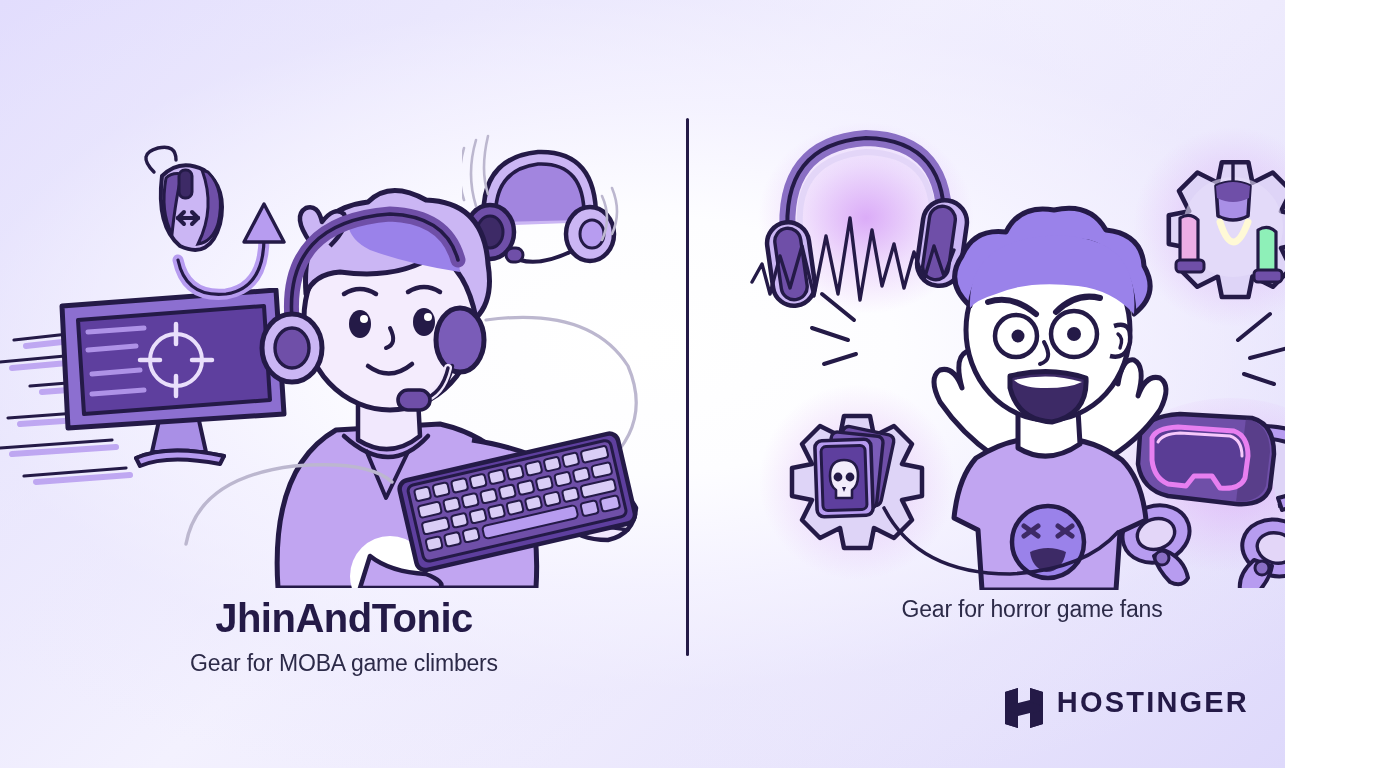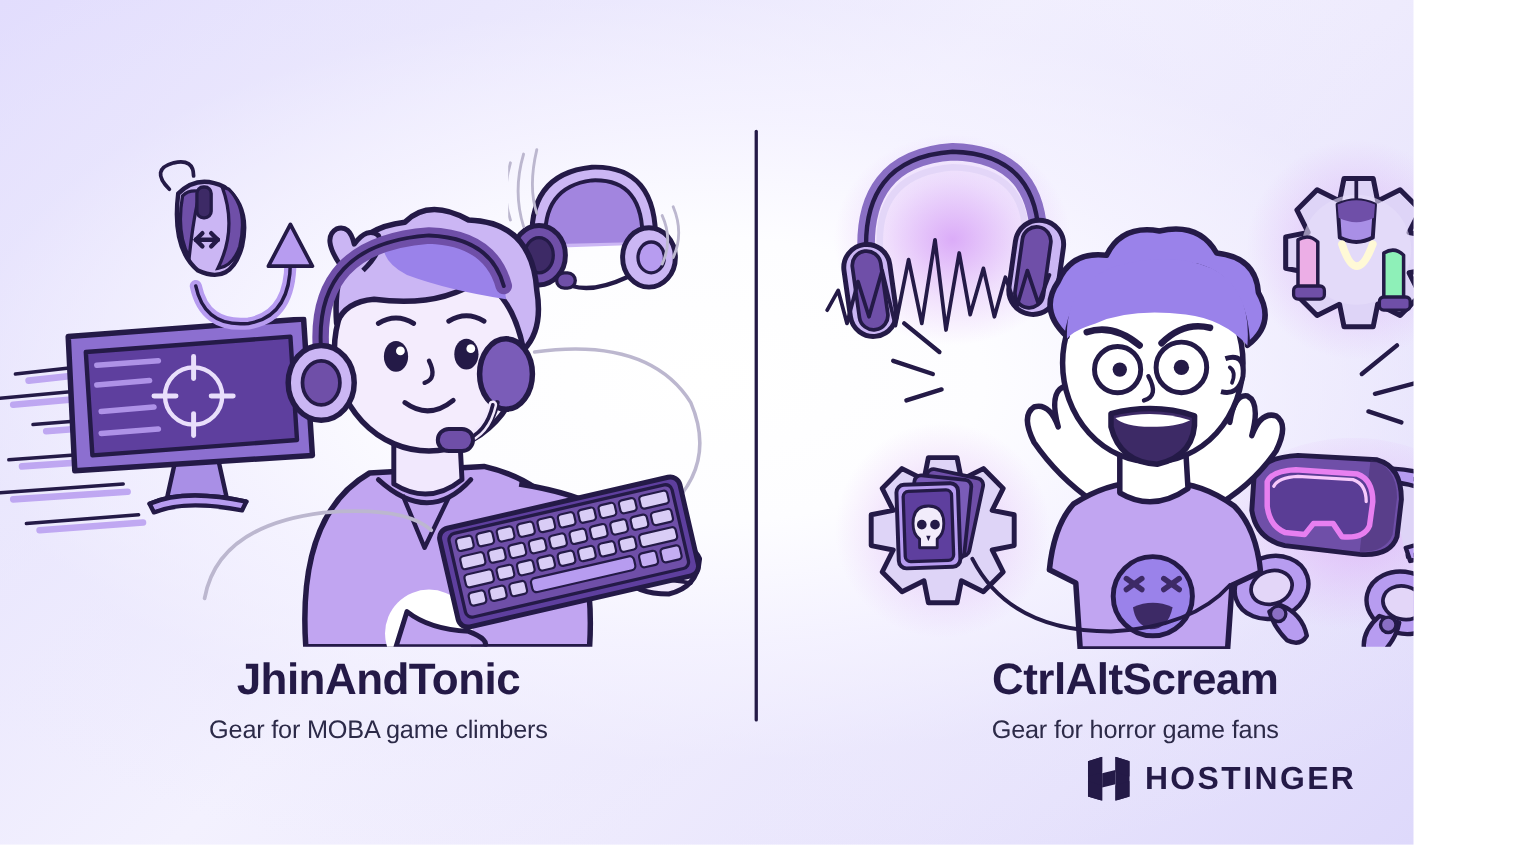--- a/index.html
+++ b/index.html
@@ -32,22 +32,22 @@
   }
   .caption .subtitle{
     font-size:23px;font-weight:400;color:#2c2a48;line-height:1;margin:0;
     letter-spacing:-0.2px;white-space:nowrap;
   }
   #caption-left{left:0;top:598px;}
   #caption-right{left:688px;top:598px;}
 
   
   #logo{
-    position:absolute;right:52px;bottom:40px;
-    display:flex;align-items:center;gap:14px;
+    position:absolute;right:36px;bottom:40px;
+    display:flex;align-items:flex-start;gap:14px;
   }
   #logo .wordmark{
     font-size:29px;font-weight:700;color:#241a47;letter-spacing:2.2px;
     line-height:1;
   }
 
   svg{display:block;}
   .art{position:absolute;}
 </style>
 </head>
@@ -416,21 +416,20 @@
   </div>
 
   <div id="divider"></div>
 
   <div class="caption" id="caption-left">
     <div class="title">JhinAndTonic</div>
     <div class="subtitle">Gear for MOBA game climbers</div>
   </div>
 
   <div class="caption" id="caption-right">
-    <div class="title">CtrlAltScream</div>
     <div class="subtitle">Gear for horror game fans</div>
   </div>
 
   <div id="logo">
     <svg width="38" height="40" viewBox="0 0 38 40">
       <path d="M0 4 L13 0 L13 14 L25 11 L25 0 L38 4 L38 36 L25 40 L25 26 L13 29 L13 40 L0 36 Z
                M13 14 L13 29 L25 26 L25 11 Z" fill="#241a47"></path>
       <path d="M0 4 L13 0 L13 14 L0 18 Z" fill="#241a47"></path>
       <path d="M25 0 L38 4 L38 18 L25 14 Z" fill="#241a47"></path>
       <path d="M0 22 L13 26 L13 40 L0 36 Z" fill="#241a47"></path>

